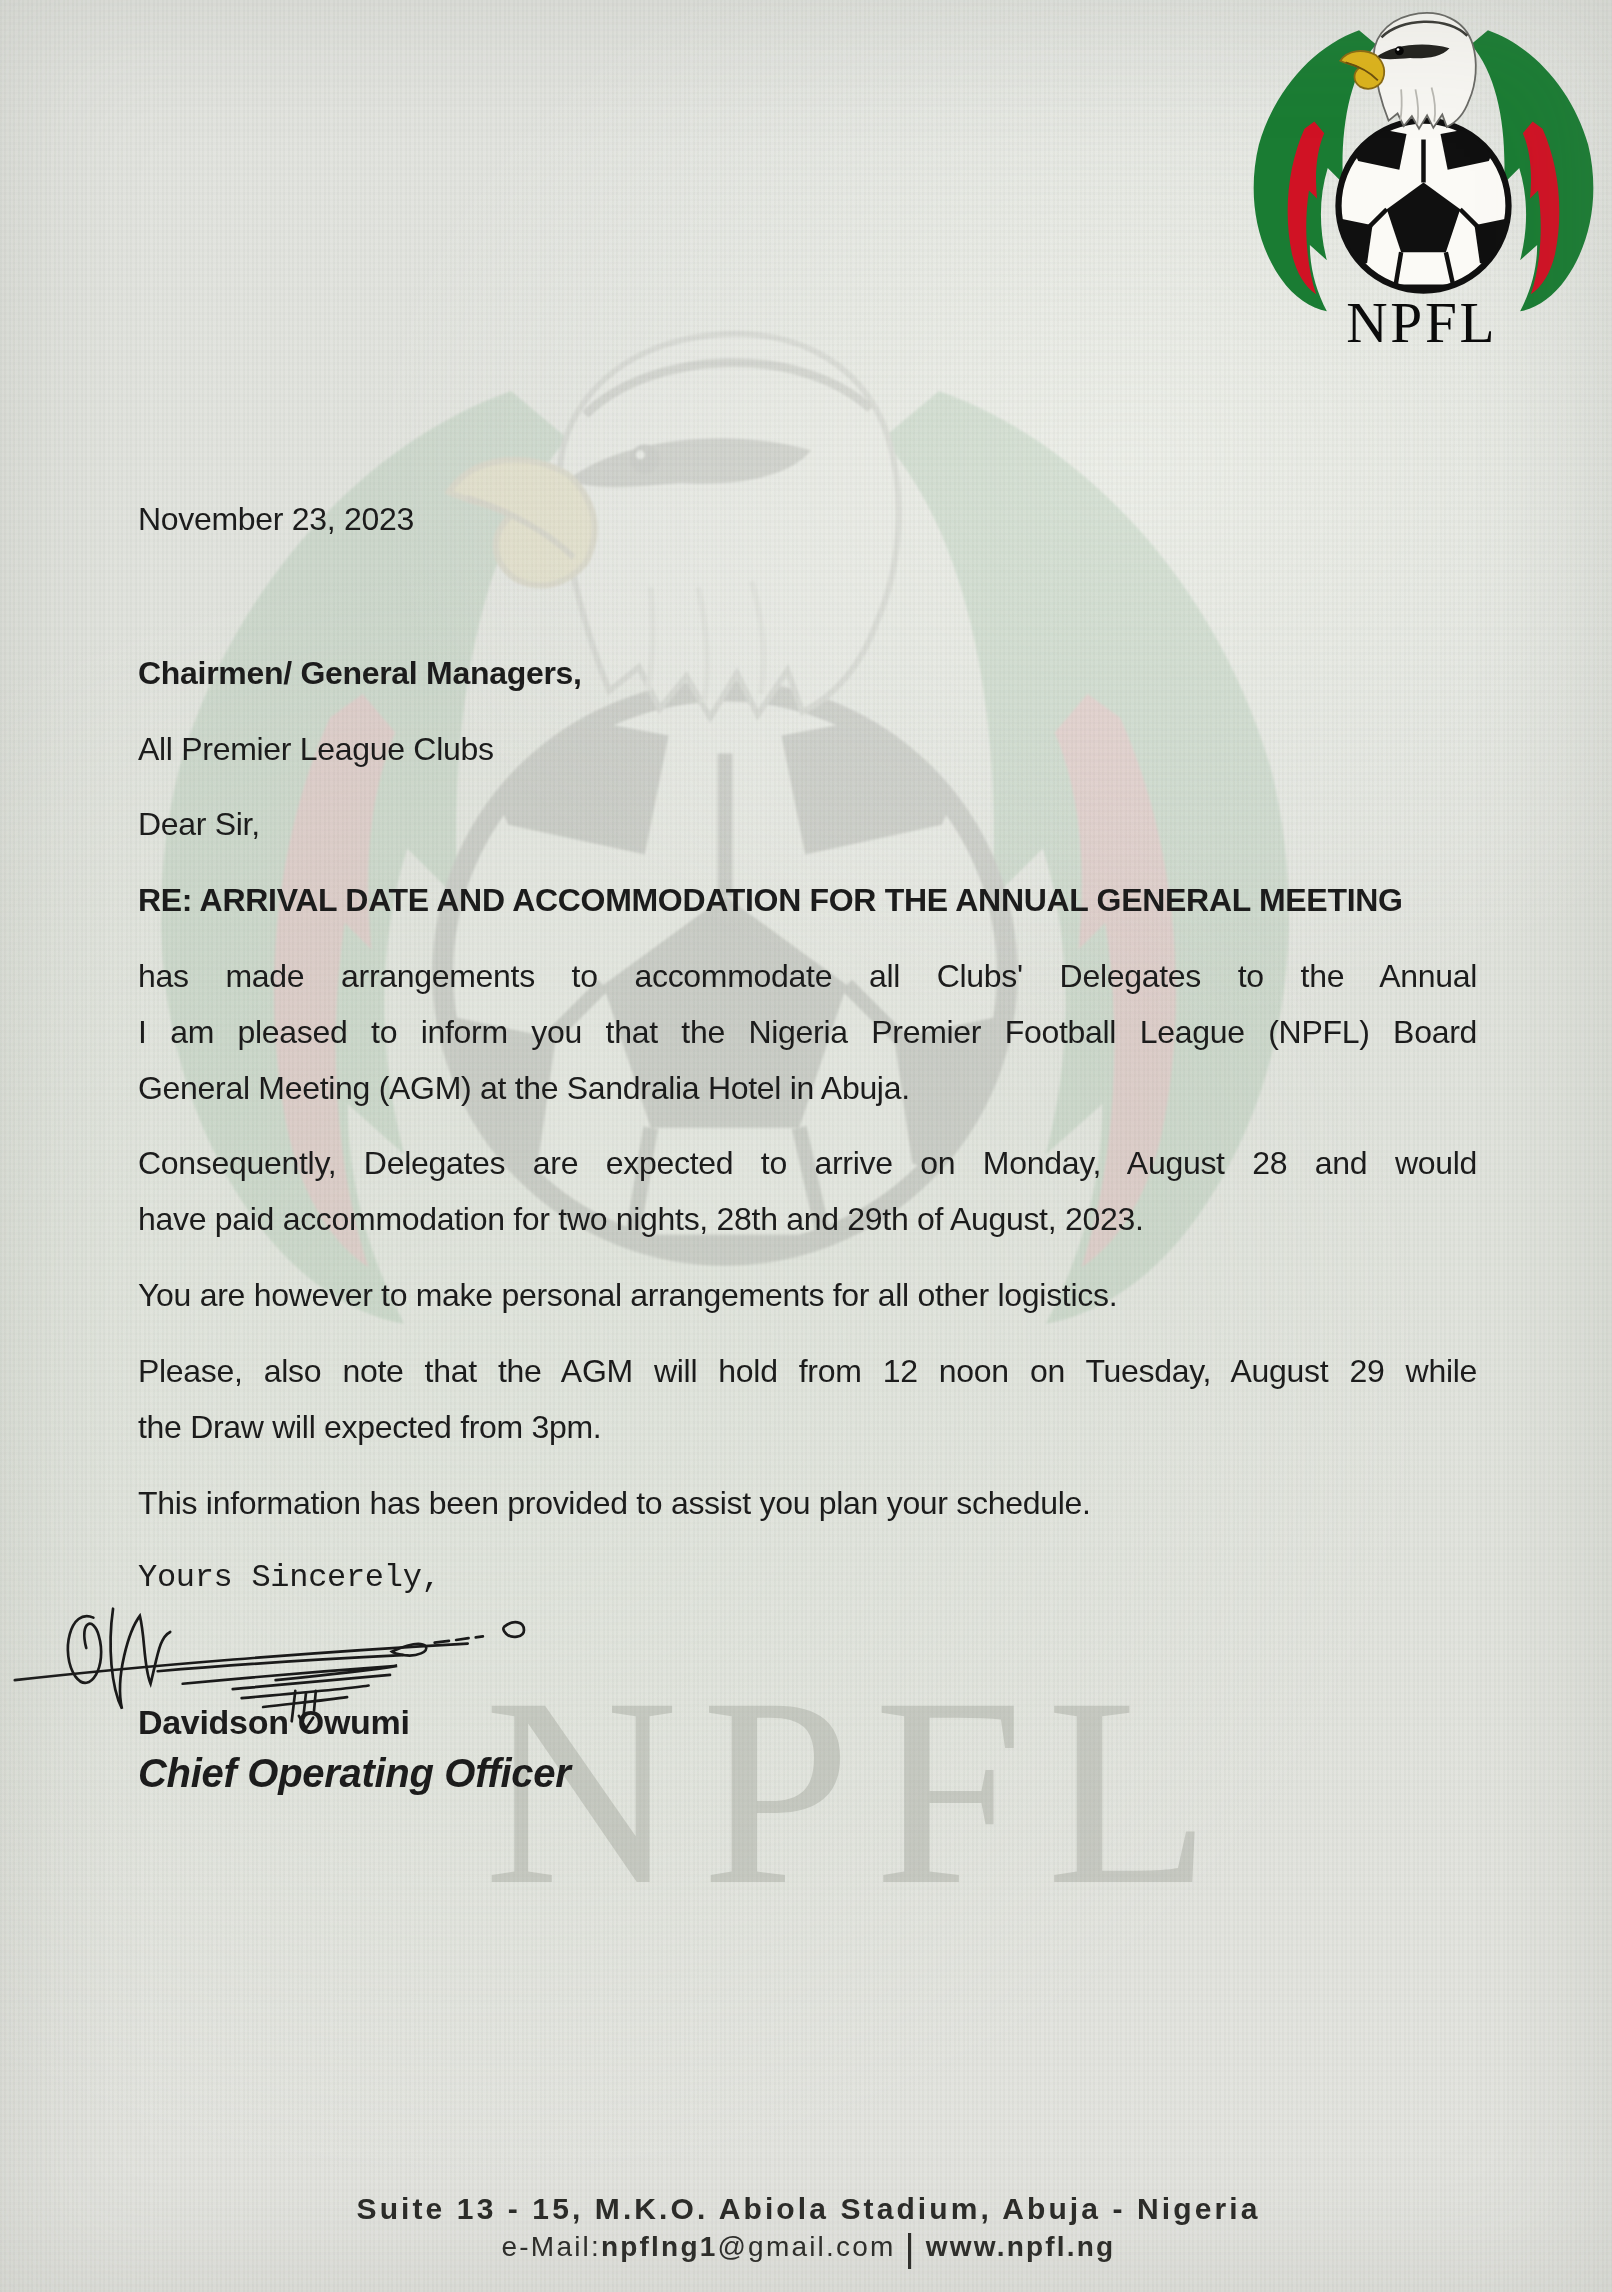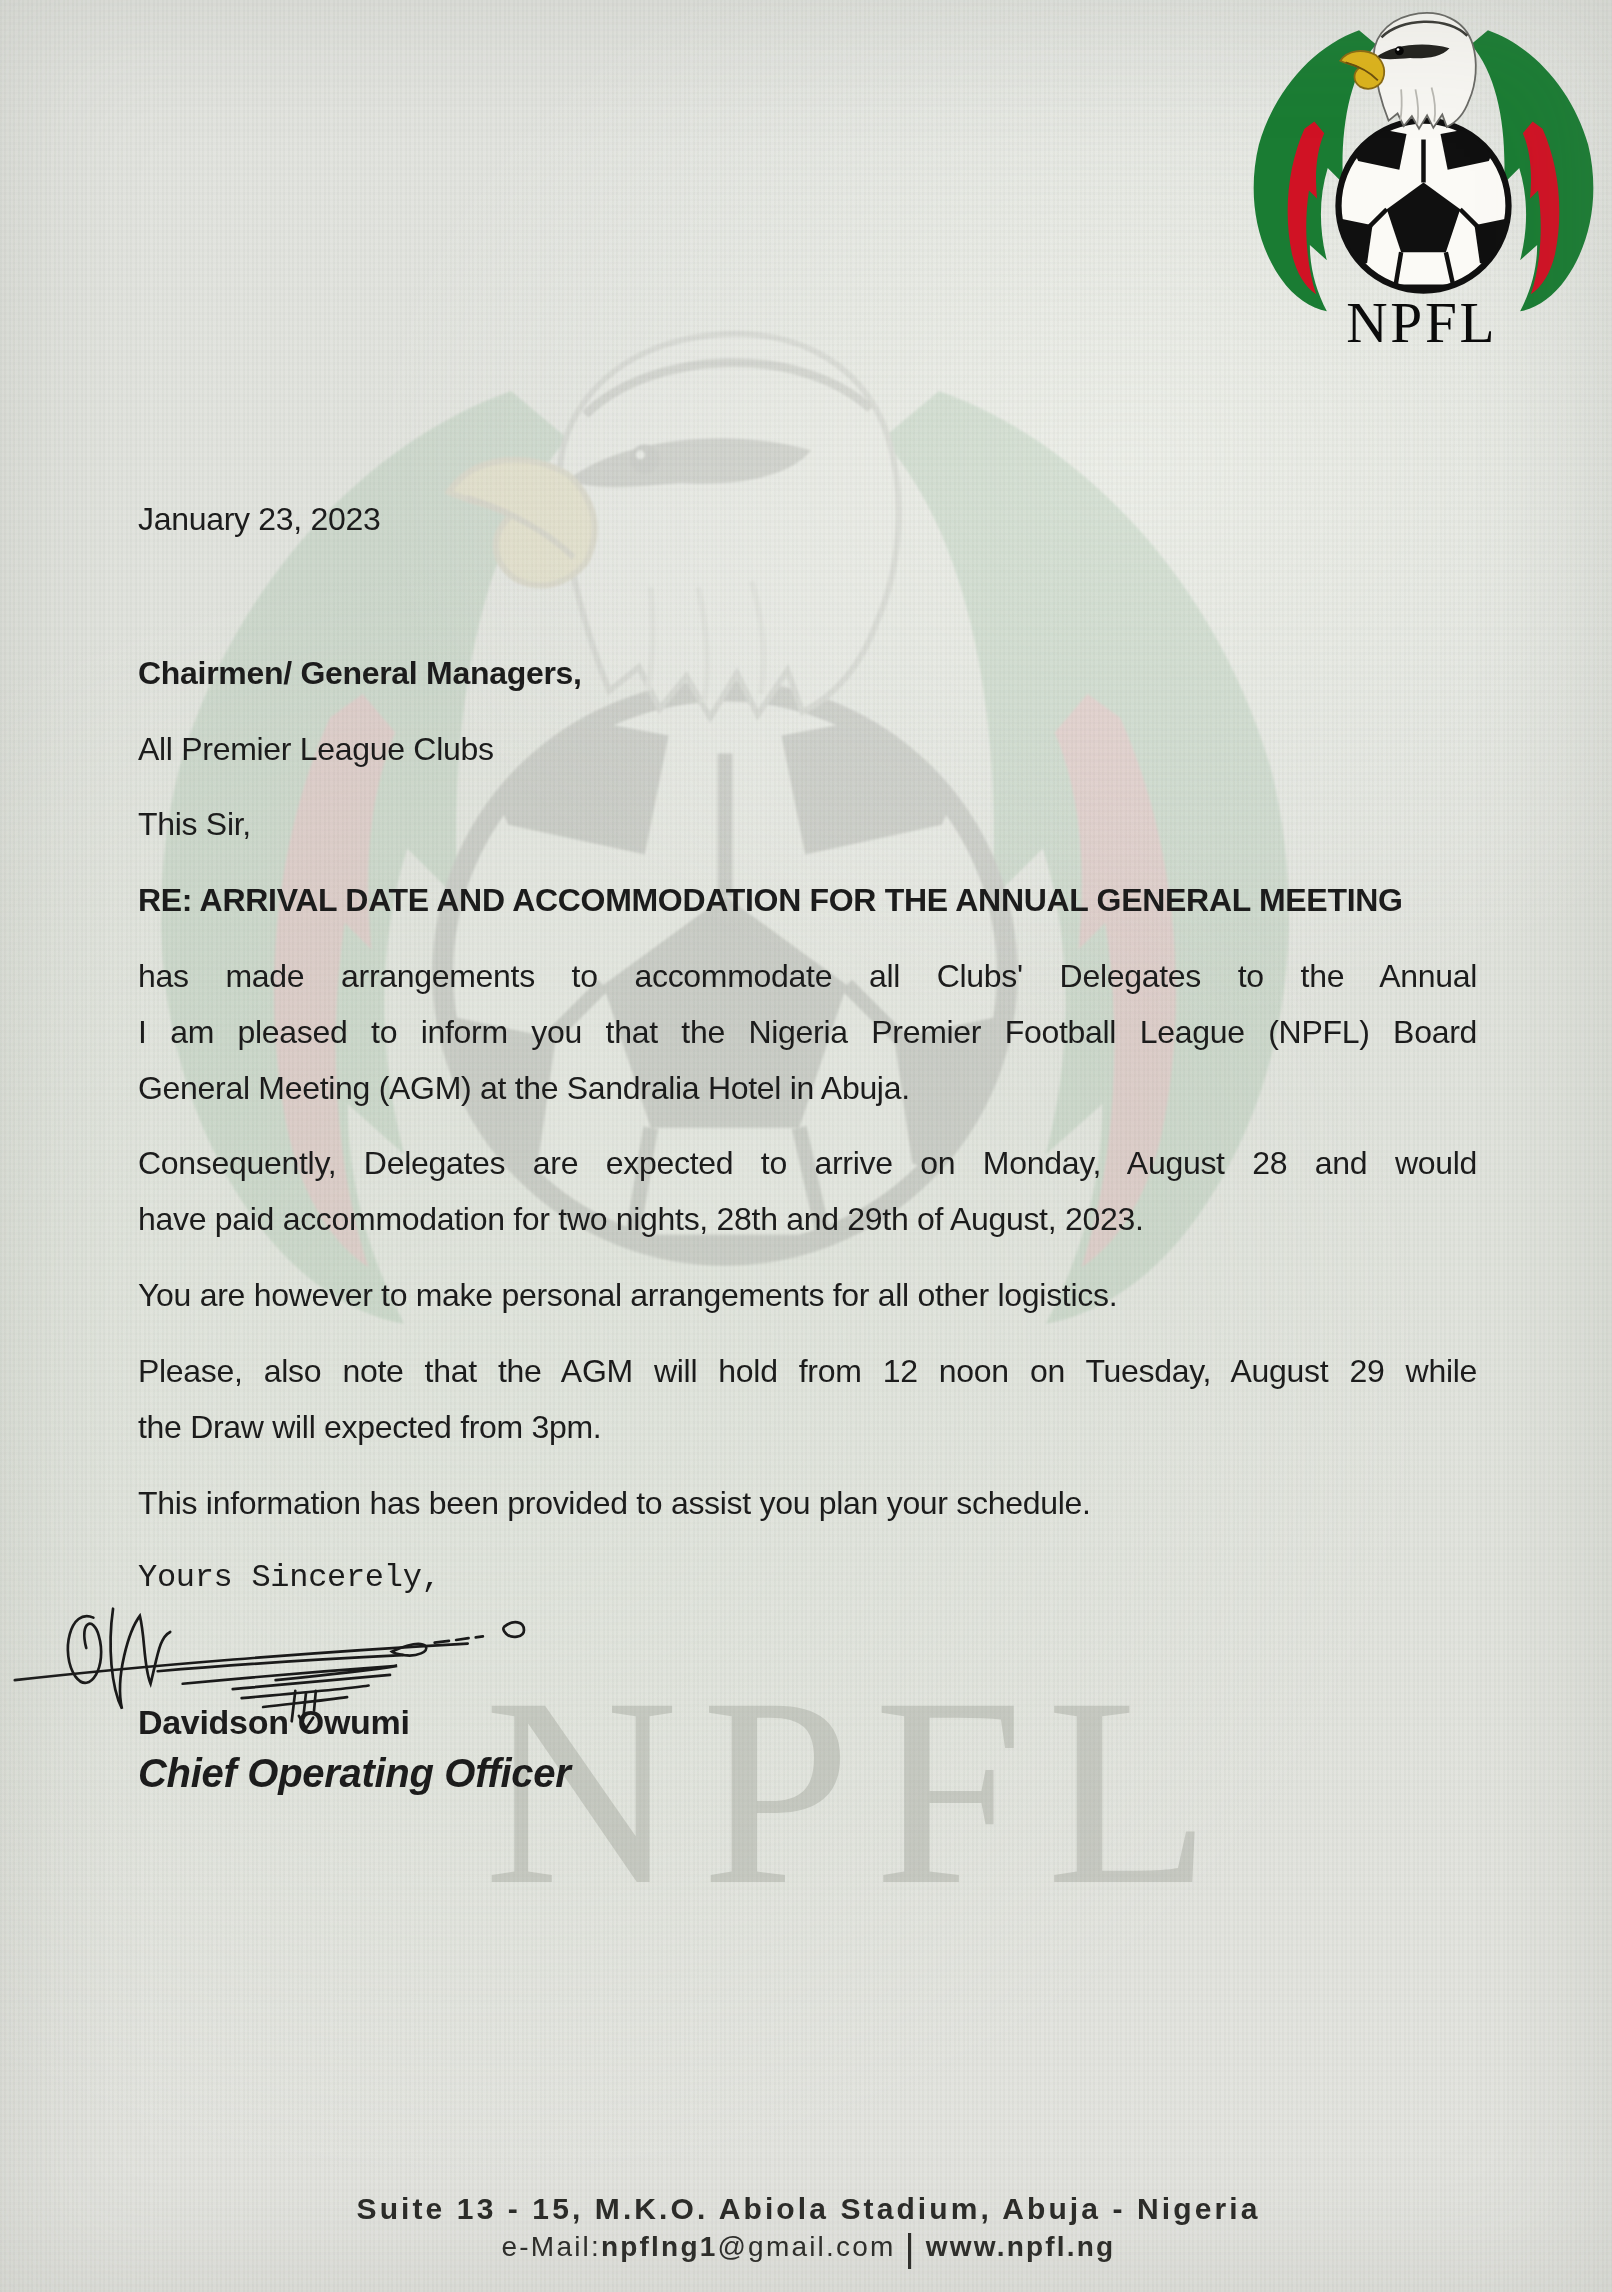--- a/index.html
+++ b/index.html
@@ -114,25 +114,25 @@
 
 <div class="watermark-text">NPFL</div>
 
 <svg class="header-logo" viewBox="0 0 410 390">
   <use href="#npfl-graphic"></use>
   <text x="203" y="374" text-anchor="middle" font-size="64" class="logo-wordmark" fill="#0b0b0b">NPFL</text>
 </svg>
 
 <div class="content">
 
-  <div class="block date-line">January 23, 2023</div>
+  <div class="block date-line">November 23, 2023</div>
 
   <div class="block bold">Chairmen/ General Managers,</div>
   <div class="block">All Premier League Clubs</div>
-  <div class="block">This Sir,</div>
+  <div class="block">Dear Sir,</div>
 
   <div class="block bold">RE: ARRIVAL DATE AND ACCOMMODATION FOR THE ANNUAL GENERAL MEETING</div>
 
   <div class="para">
     <div class="jl">has made arrangements to accommodate all Clubs' Delegates to the Annual</div>
     <div class="jl">I am pleased to inform you that the Nigeria Premier Football League (NPFL) Board</div>
     <div class="ll">General Meeting (AGM) at the Sandralia Hotel in Abuja.</div>
   </div>
 
   <div class="para">

